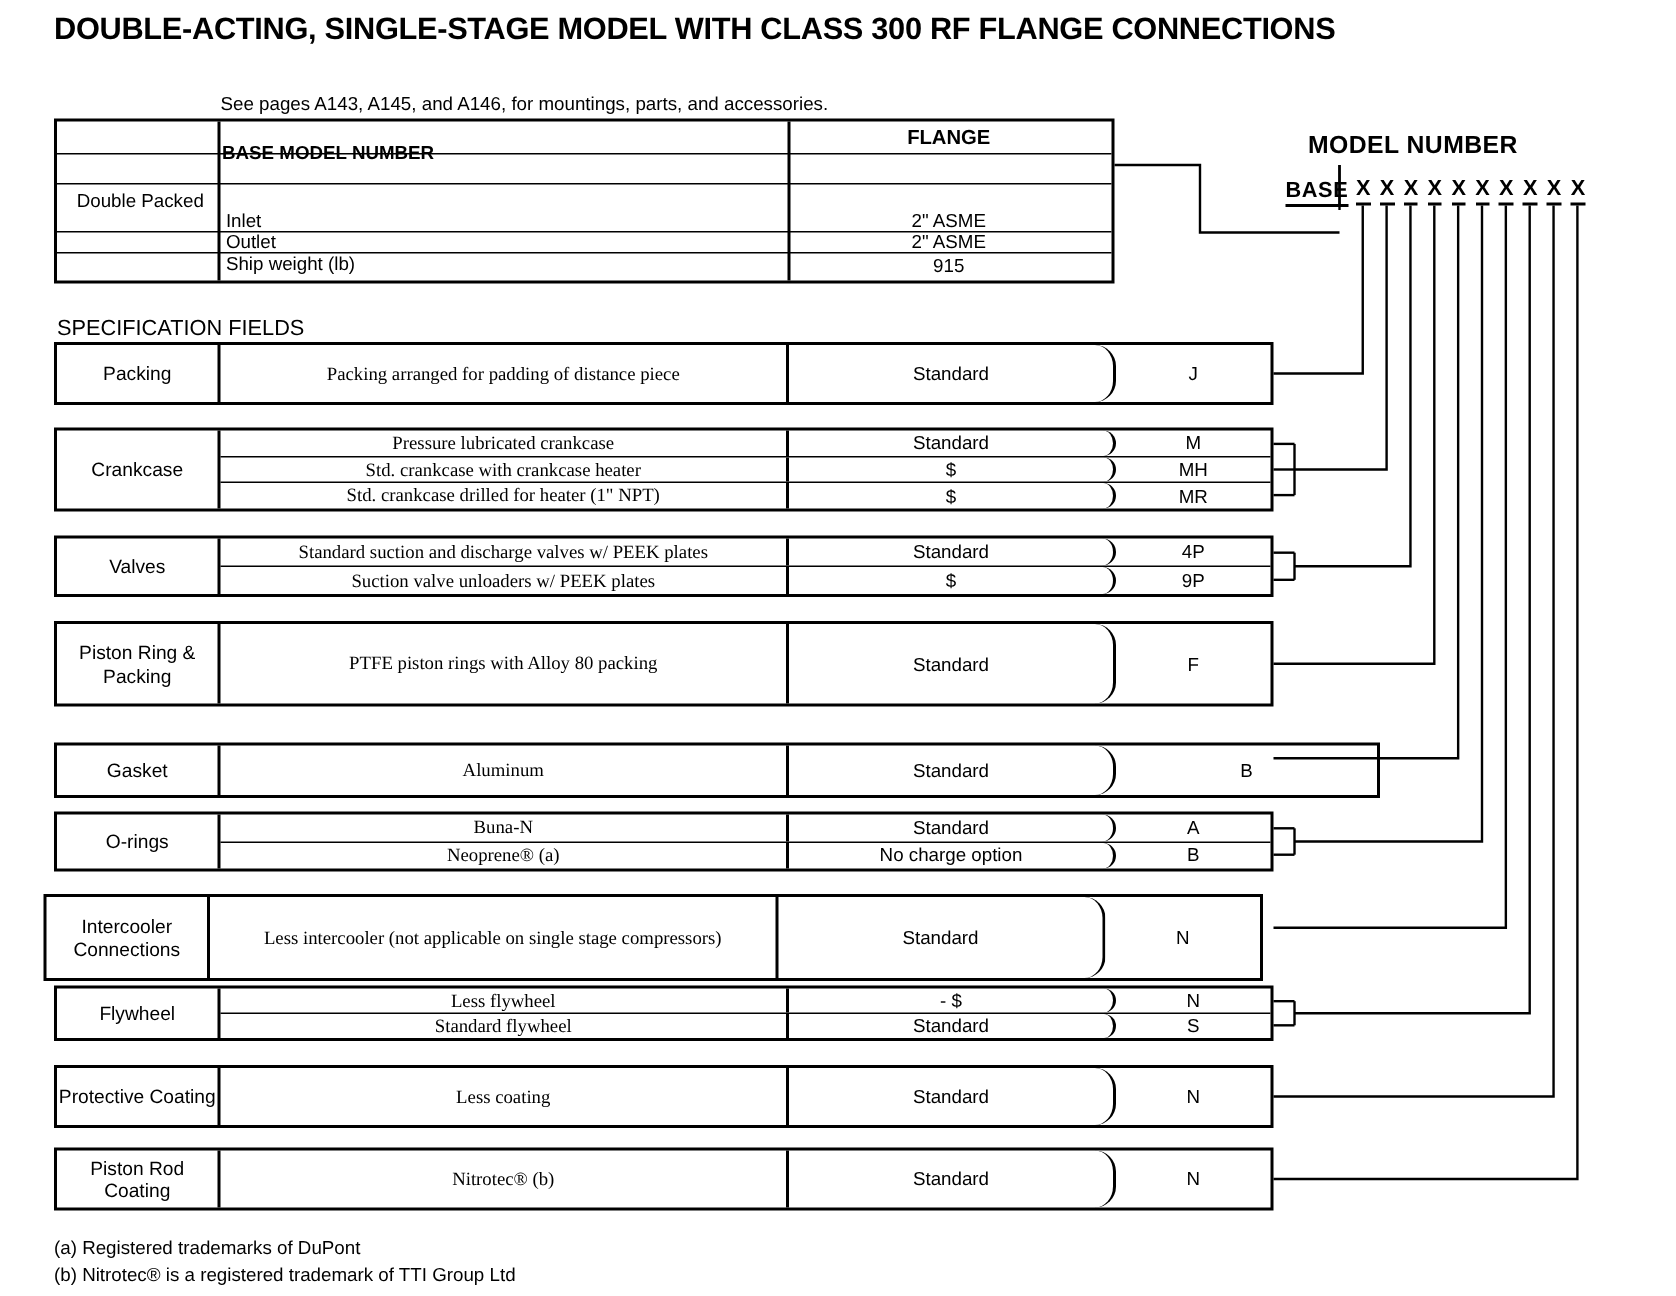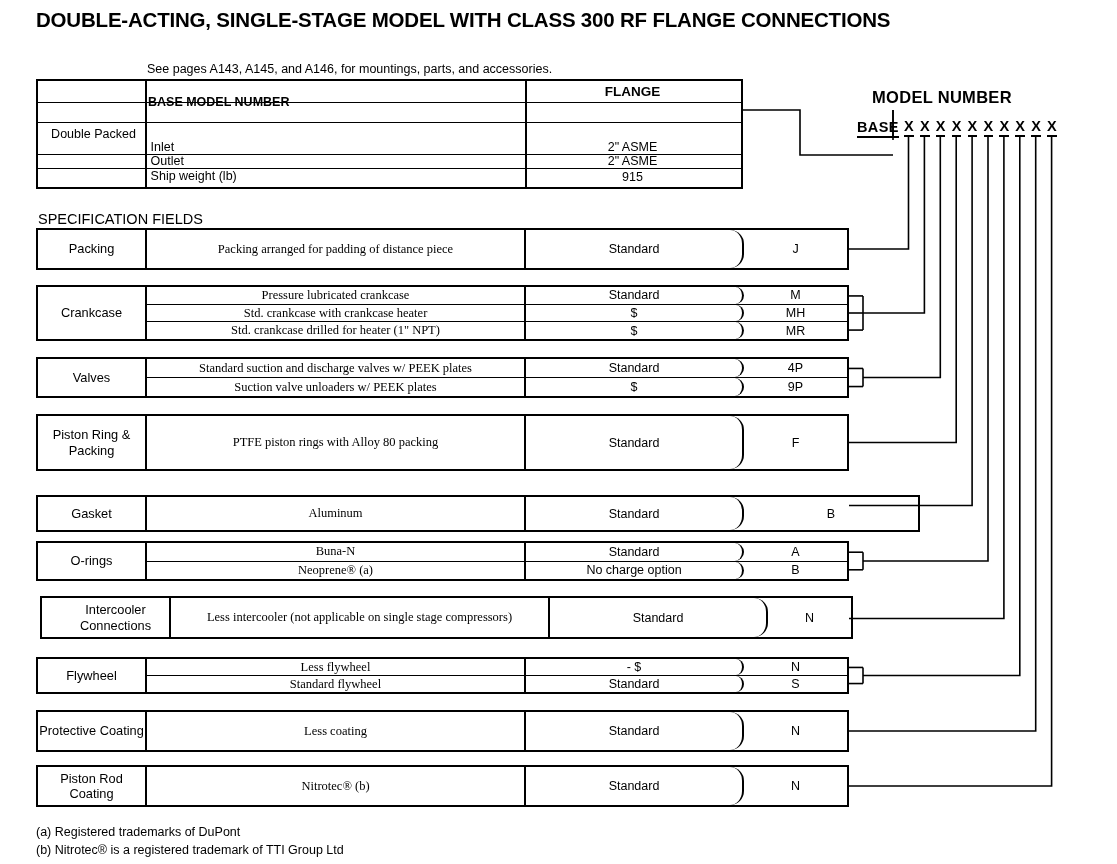--- a/index.html
+++ b/index.html
@@ -261,21 +261,21 @@
             <div class="std">Standard</div>
             <div class="code">A</div>
           </div>
           <div class="srow">
             <div class="desc">Neoprene® (a)</div>
             <div class="std">No charge option</div>
             <div class="code">B</div>
           </div>
         </div>
       </div>
-      <div class="grp" style="left: 40px; top: 596px; width: 813px; height: 43px; padding-left: 20px;">
+      <div class="grp" style="left: 29px; top: 596px; width: 813px; height: 58px;">
         <div class="namecol">Intercooler Connections</div>
         <div class="rowsbox">
           <div class="srow">
             <div class="desc">Less intercooler (not applicable on single stage compressors)</div>
             <div class="std">Standard</div>
             <div class="code">N</div>
           </div>
         </div>
       </div>
       <div class="grp" style="left: 36px; top: 657px; width: 813px; height: 37px;">

